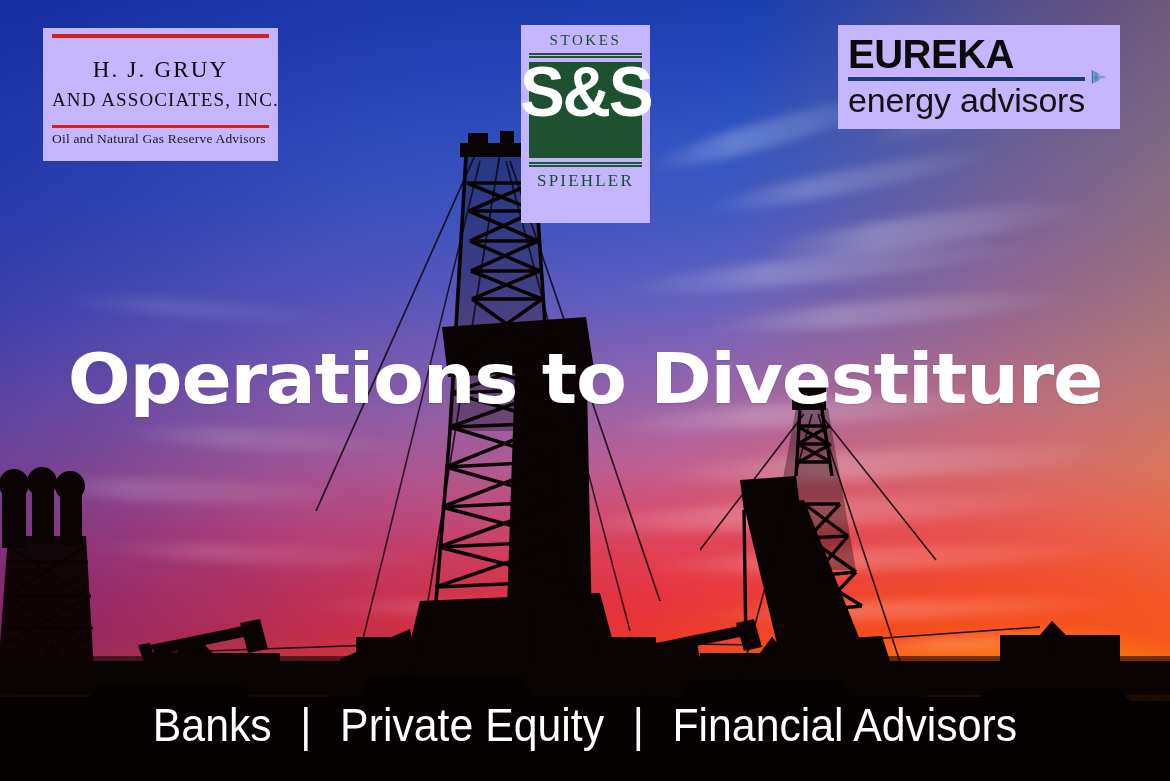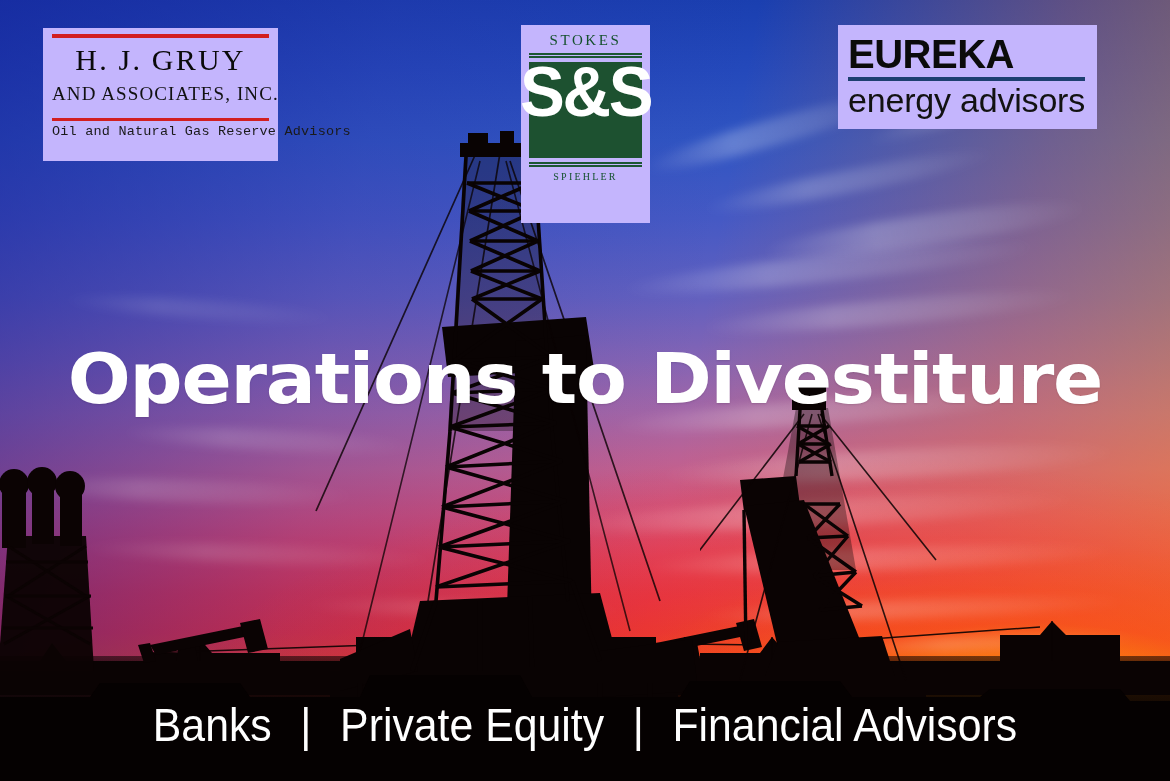--- a/index.html
+++ b/index.html
@@ -56,54 +56,54 @@
   svg.sil { position:absolute; display:block; }
 
   
   .logo-box { position:absolute; background:#c4b5fd; }
 
   
   #logo-gruy { left:43px; top:28px; width:235px; height:133px; padding:6px 9px 4px; }
   #logo-gruy .rule { height:4px; background:#d21f20; width:100%; }
   #logo-gruy .rule.thin { height:3px; }
   #logo-gruy .l1 {
-    font-family:"Liberation Serif", serif; font-size:30px; letter-spacing:2.2px;
-    color:#0a0a0a; text-align:center; line-height:1.05; margin-top:6px; white-space:nowrap;
+    font-family:"Liberation Serif", serif; font-size:23px; letter-spacing:2.2px;
+    color:#0a0a0a; text-align:center; line-height:1.05; margin-top:20px; white-space:nowrap;
   }
   #logo-gruy .l2 {
     font-family:"Liberation Serif", serif; font-size:19px; letter-spacing:1.1px;
     color:#111; text-align:center; line-height:1.05; margin:8px 0 15px; white-space:nowrap;
   }
   #logo-gruy .l3 {
-    font-family:Liberation Mono, monospace; font-size:13.5px; letter-spacing:0.2px;
+    font-family:Liberation Serif, serif; font-size:13.5px; letter-spacing:0.2px;
     color:#1a1a1a; text-align:left; line-height:1.1; margin-top:4px; white-space:nowrap;
   }
 
   
   #logo-ss { left:521px; top:25px; width:129px; height:198px; padding:7px 8px; }
   #logo-ss .ss-top, #logo-ss .ss-bot {
     font-family:"Liberation Serif", serif; color:#14502c; text-align:center;
     font-size:15px; letter-spacing:2.6px; line-height:1.15; white-space:nowrap;
   }
-  #logo-ss .ss-bot { font-size:10px; letter-spacing:2.2px; }
+  #logo-ss .ss-bot { font-size:17px; letter-spacing:2.2px; }
   #logo-ss .dbl {
     border-top:2px solid #1c5634; border-bottom:2px solid #1c5634;
     height:5px; margin:4px 0;
   }
   #logo-ss .ss-block {
     background:#1d5130; height:96px; display:flex; align-items:flex-start; justify-content:center;
     margin:3px 0;
   }
   #logo-ss .ss-mark {
     font-family:"Liberation Sans", sans-serif; font-weight:bold; font-size:60px;
     color:#fff; letter-spacing:-2px; line-height:1; transform:scaleX(1.12) scaleY(1.18);
   }
 
   
-  #logo-eureka { left:838px; top:25px; width:259px; height:104px; padding:8px 10px; display:flex; align-items:center; }
+  #logo-eureka { left:838px; top:25px; width:282px; height:104px; padding:8px 10px; display:flex; align-items:center; }
   #logo-eureka .eu-txt { flex:0 0 auto; }
   #logo-eureka .eu-1 {
     font-family:"Liberation Sans", sans-serif; font-weight:bold; font-size:40px;
     color:#0b0b0b; letter-spacing:-0.5px; line-height:0.98; white-space:nowrap;
   }
   #logo-eureka .eu-rule { height:4px; background:#1d3f70; margin:3px 0 2px; }
   #logo-eureka .eu-2 {
     font-family:"Liberation Sans", sans-serif; font-size:34px; color:#121212;
     letter-spacing:-0.2px; line-height:1.05; white-space:nowrap;
   }

